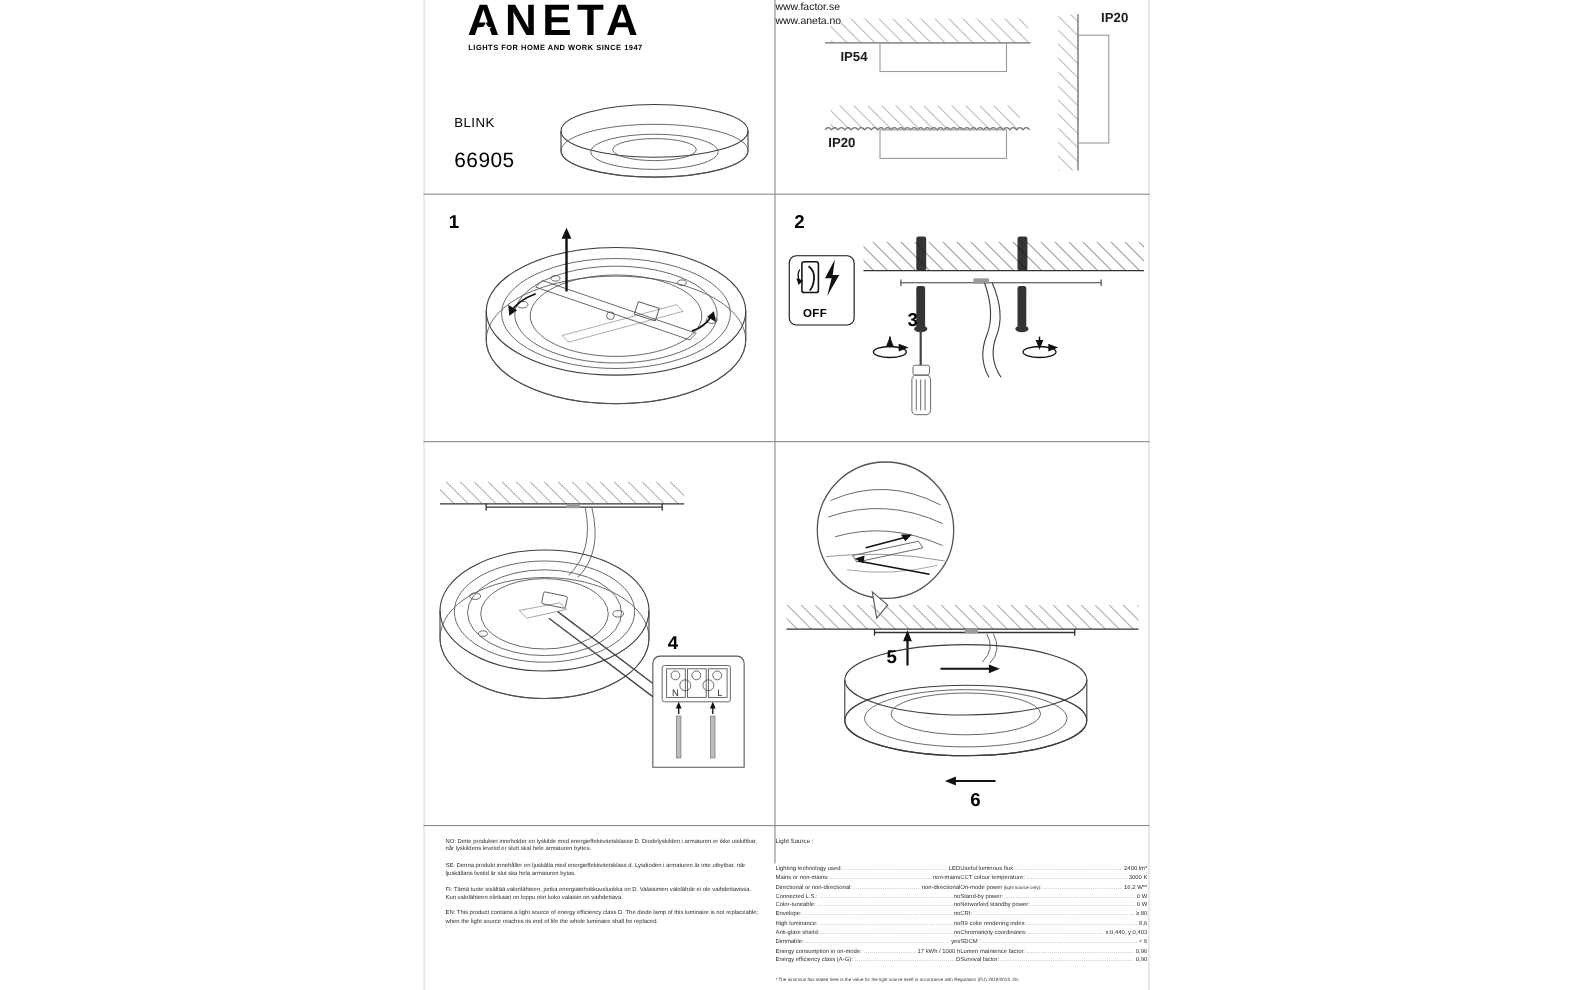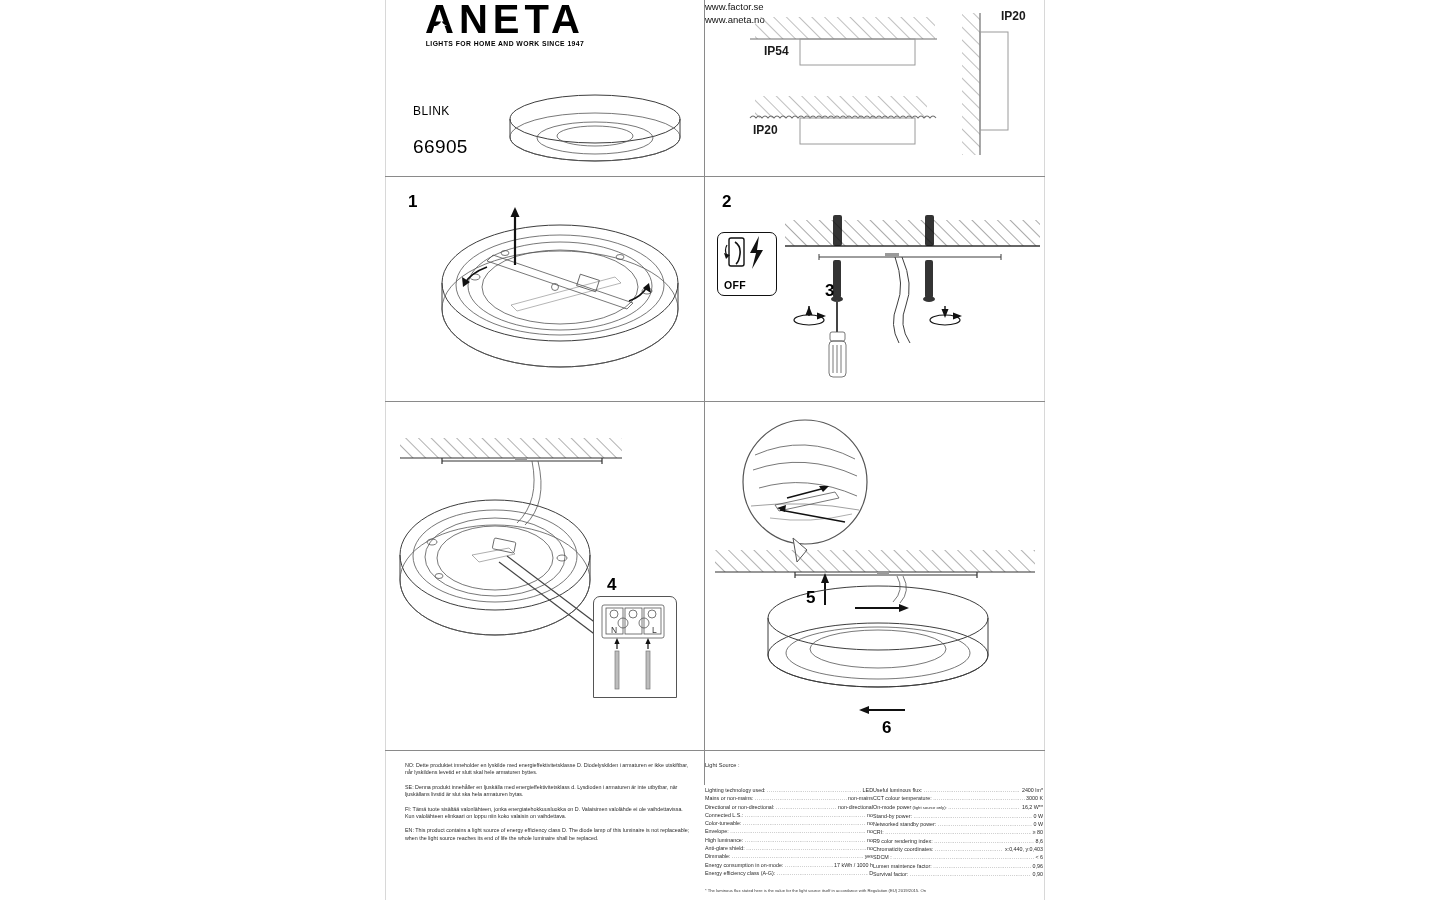--- a/index.html
+++ b/index.html
@@ -32,21 +32,21 @@
   
   .ip-panel{position:absolute;left:320px;top:0;width:340px;height:170px;}
   .ip-label{position:absolute;font-size:12px;font-weight:bold;color:#1a1a1a;}
 
   
   .stepnum{position:absolute;font-size:17px;font-weight:bold;}
 
   
   .offbox{position:absolute;left:332px;top:232px;width:58px;height:62px;
      border:1.6px solid #111;border-radius:7px;background:#fff;}
-  .offbox .offtxt{position:absolute;left:6px;bottom:4px;width:34px;
+  .offbox .offtxt{position:absolute;left:6px;bottom:4px;width:34px;text-align:center;
      font-size:10.5px;font-weight:bold;letter-spacing:.3px;}
 
   
   .legal{position:absolute;left:20px;top:762px;width:285px;font-size:5.35px;line-height:7.4px;
      color:#2a2a2a;text-align:left;}
   .legal p{margin:0 0 7px 0;}
   .ls-title{position:absolute;left:320px;top:762px;font-size:5.6px;color:#2a2a2a;}
   .spec{position:absolute;font-size:5.35px;line-height:8.3px;color:#2a2a2a;}
   .spec-l{left:320px;top:786px;width:168px;}
   .spec-r{left:488px;top:786px;width:170px;}

